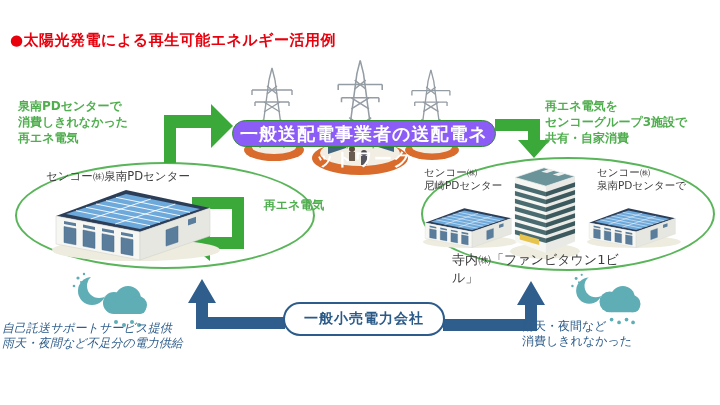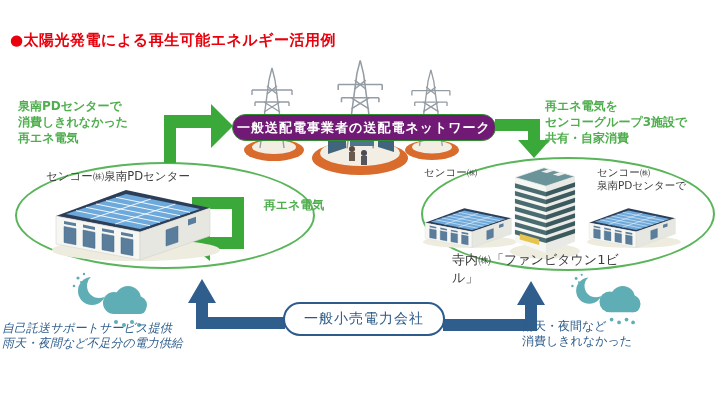--- a/index.html
+++ b/index.html
@@ -1,40 +1,40 @@
 <!DOCTYPE html>
 <html><head>
 <meta charset="utf-8">
 <style>
   html,body{margin:0;padding:0;background:#fff;}
   .stage{position:relative;width:720px;height:405px;background:#fff;overflow:hidden;
          font-family:"DejaVu Sans","Liberation Sans",sans-serif;}
   .abs{position:absolute;}
   .title{left:10px;top:31px;font-size:15px;font-weight:bold;color:#e8000d;letter-spacing:.5px;z-index:8;}
-  .banner{left:232px;top:114px;width:264px;height:27px;background:#701a75;border:1px solid #2f8f2e;
-          border-radius:14px;color:#fff;font-size:13px;font-weight:bold;text-align:center;
+  .banner{left:232px;top:120px;width:264px;height:27px;background:#8b5cf6;border:1px solid #2f8f2e;
+          border-radius:14px;color:#fff;font-size:18px;font-weight:bold;text-align:center;
           line-height:25px;letter-spacing:1px;z-index:2;box-sizing:border-box;}
   .note{font-size:12px;font-weight:600;line-height:16px;z-index:7;}
   .green{color:#4fae4e;}
   .blue{color:#2f5e8c;}
   .note-left{left:18px;top:98px;width:150px;}
   .note-right{left:545px;top:98px;width:172px;}
   .note-self{left:249px;top:198px;width:90px;line-height:15px;text-align:center;}
   .note-bl{left:2px;top:321px;width:200px;font-weight:500;line-height:15px;font-style:italic;}
   .note-br{left:522px;top:319px;width:135px;font-weight:500;line-height:15px;}
   .ellipse{border:2px solid #5ab55a;border-radius:50%;background:transparent;z-index:3;box-sizing:border-box;}
   .ell-left{left:15px;top:162px;width:300px;height:107px;}
   .ell-right{left:421px;top:157px;width:294px;height:114px;}
   .sitelabel{color:#3c3c3c;z-index:7;}
   .lab-sennan{left:46px;top:169px;width:240px;font-size:11.5px;}
   .lab-amagasaki{left:424px;top:166px;width:96px;font-size:10.5px;line-height:13px;}
   .lab-nishikobe{left:597px;top:166px;width:104px;font-size:10.5px;line-height:13px;}
   .lab-terauchi{left:452px;top:251px;width:190px;font-size:13px;}
   .pill{left:283px;top:302px;width:162px;height:34px;background:#fff;border:2.5px solid #2d5c8c;
-        border-radius:18px;color:#2a5a88;font-size:14px;font-weight:normal;text-align:center;
+        border-radius:18px;color:#2a5a88;font-size:14px;font-weight:bold;text-align:center;
         line-height:29px;z-index:6;box-sizing:border-box;letter-spacing:1px;}
   svg{display:block;}
   .layer{left:0;top:0;pointer-events:none;}
   .z1{z-index:1}.z4{z-index:4}.z5{z-index:5}.z6{z-index:6}
 </style>
 </head>
 <body>
 
 <div class="stage">
 
@@ -207,20 +207,21 @@
   </div>
 
   <div class="abs note green note-self">
     <span style="display:block">再エネ電気</span>
   </div>
 
   <div class="abs sitelabel lab-sennan">センコー㈱泉南PDセンター</div>
 
   <div class="abs sitelabel lab-amagasaki">
     <span style="display:block">センコー㈱</span>
+    <span style="display:block">尼崎PDセンター</span>
   </div>
 
   <div class="abs sitelabel lab-nishikobe">
     <span style="display:block">センコー㈱</span>
     <span style="display:block">泉南PDセンターで</span>
   </div>
 
   <div class="abs sitelabel lab-terauchi">寺内㈱「ファンビタウン1ビル」</div>
 
   <div class="abs pill">一般小売電力会社</div>

